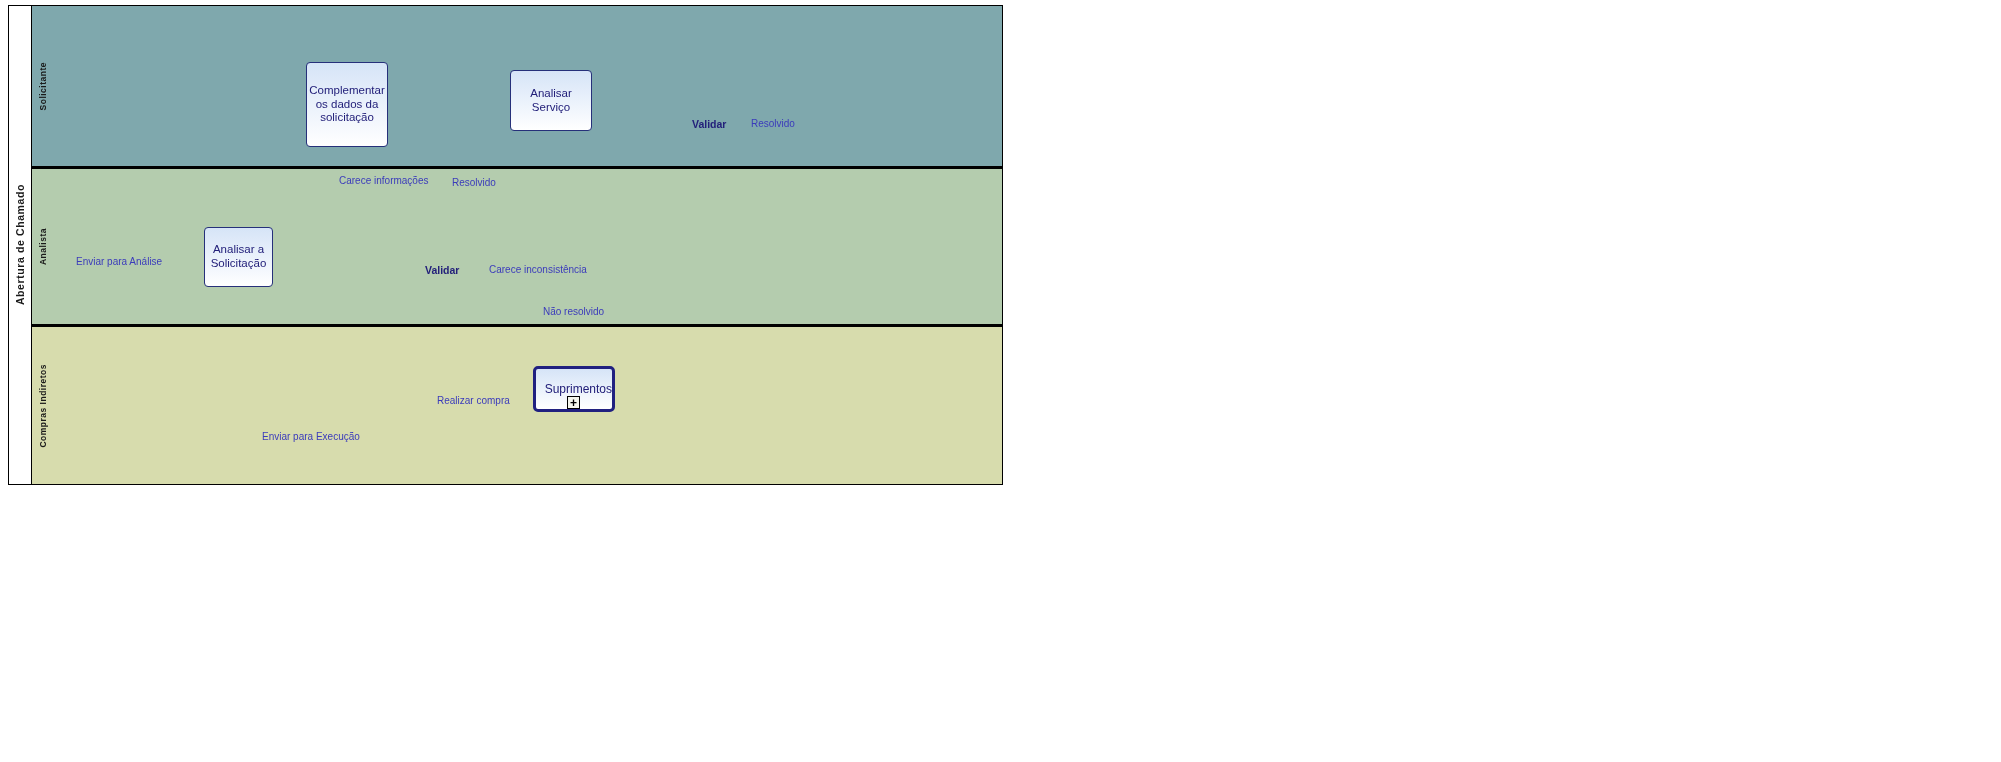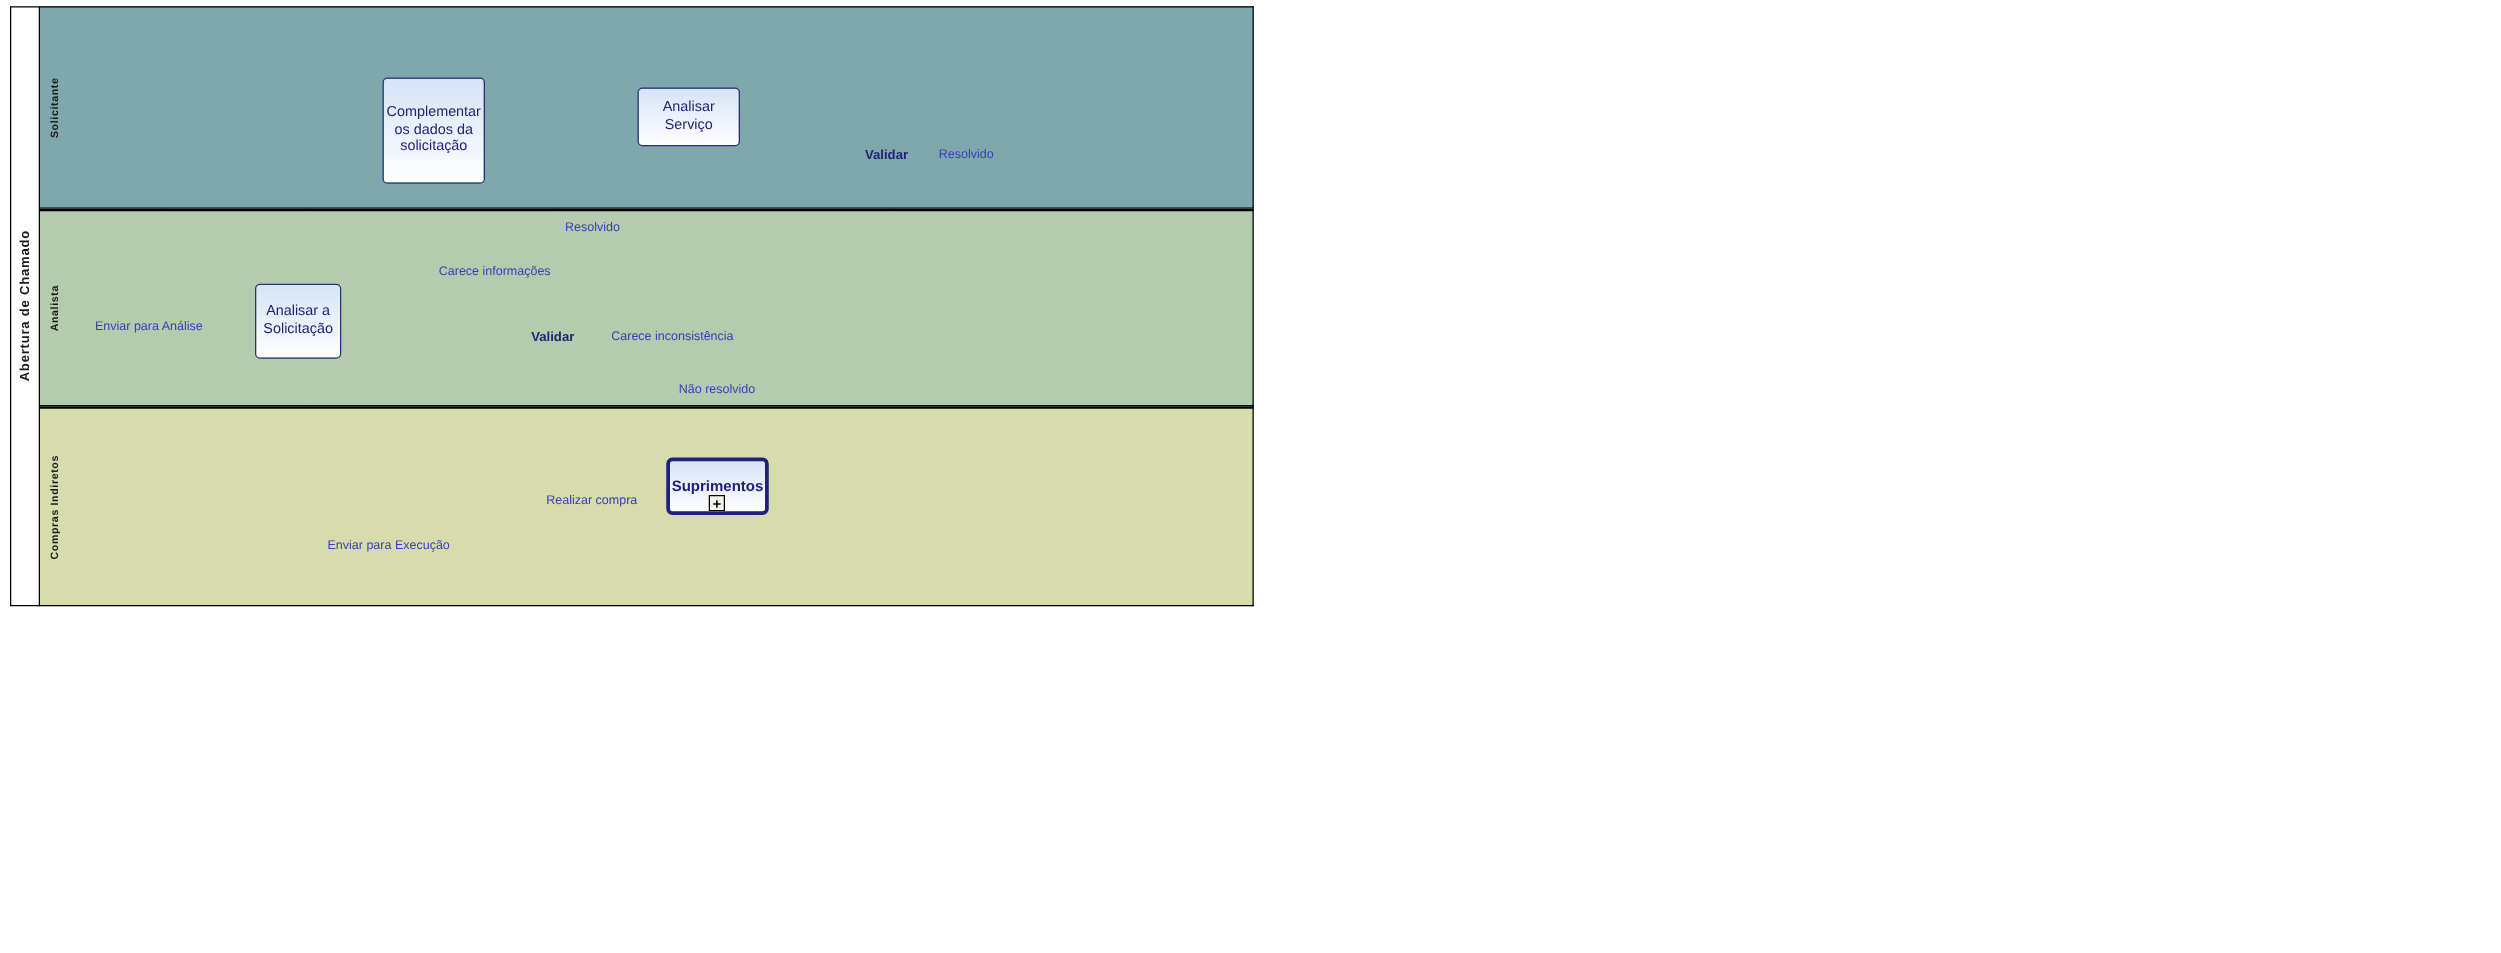--- a/index.html
+++ b/index.html
@@ -92,25 +92,25 @@
     line-height: 1.18;
     padding: 2px 3px;
   }
   .subprocess {
     box-sizing: border-box;
     border: 3px solid #202080;
     border-radius: 5px;
     background: linear-gradient(to bottom, #d6e4f7 0%, #e8f0fb 45%, #ffffff 100%);
     display: flex;
     align-items: center;
-    justify-content: center;
+    justify-content: flex-end;
     text-align: center;
     color: #23207a;
     font-size: 12px;
-    font-weight: bold;
+    font-weight: normal;
     line-height: 1.18;
   }
   .plus-marker {
     position: absolute;
     width: 13px;
     height: 13px;
     box-sizing: border-box;
     border: 1px solid #000;
     background: #f4f6ec;
     z-index: 7;
@@ -226,38 +226,38 @@
       <circle cx="632" cy="256" r="13.5" fill="url(#endGrad)" stroke="#a83a3a" stroke-width="3.2"></circle>
     </g>
 
     <g stroke="#000" stroke-width="1.4" fill="none">
       <path d="M 470 250 L 614 256" marker-end="url(#arrow)"></path>
     </g>
   </svg>
 
   <div class="node task" style="left:306px; top:62px; width:82px; height:85px;">Complementar os dados da solicitação</div>
 
-  <div class="node task" style="left:510px; top:70px; width:82px; height:47px;">Analisar Serviço</div>
+  <div class="node task" style="left:510px; top:70px; width:82px; height:61px;">Analisar Serviço</div>
 
   <div class="node task" style="left:204px; top:227px; width:69px; height:60px;">Analisar a Solicitação</div>
 
   <div class="node subprocess" style="left:533px; top:366px; width:82px; height:46px;">
     <span>Suprimentos</span>
   </div>
   <div class="plus-marker" style="left:567px; top:396px;">
     <span>+</span>
   </div>
 
   <div class="node-caption" style="left:692px; top:118px;">Validar</div>
 
   <div class="node-caption" style="left:425px; top:264px;">Validar</div>
 
   <div class="flow-label" style="left:76px; top:256px;">Enviar para Análise</div>
 
-  <div class="flow-label" style="left:351px; top:175px;margin-top:37px;">Carece informações</div>
+  <div class="flow-label" style="left:339px; top:175px;">Carece informações</div>
 
   <div class="flow-label" style="left:452px; top:177px;">Resolvido</div>
 
   <div class="flow-label" style="left:751px; top:118px;">Resolvido</div>
 
   <div class="flow-label" style="left:489px; top:264px;">Carece inconsistência</div>
 
   <div class="flow-label" style="left:543px; top:306px;">Não resolvido</div>
 
   <div class="flow-label" style="left:437px; top:395px;">Realizar compra</div>

